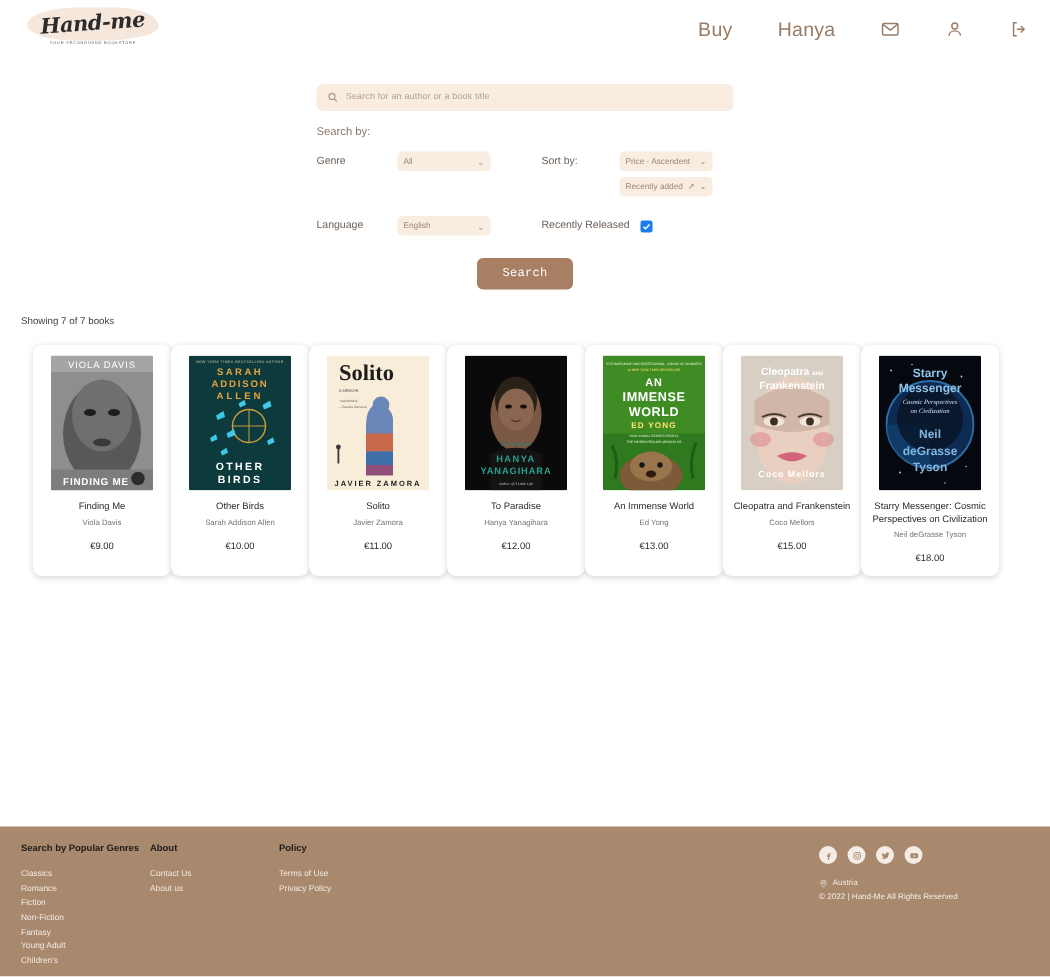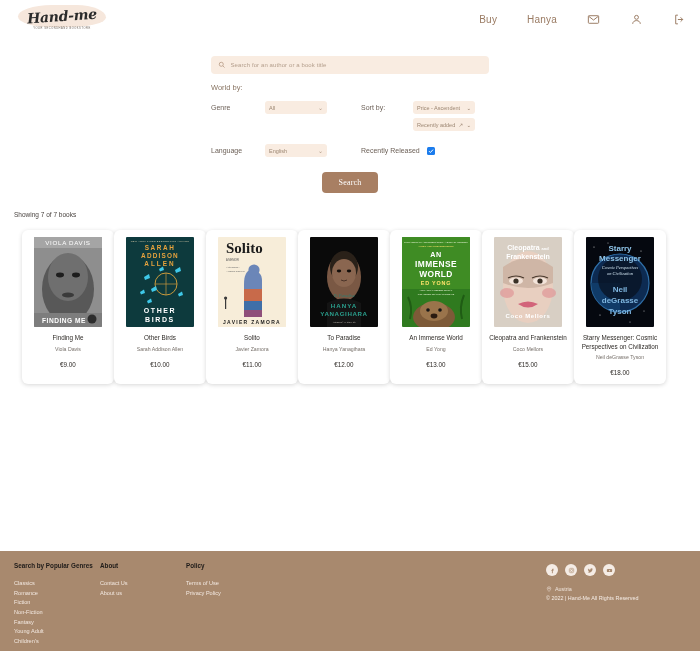--- a/index.html
+++ b/index.html
@@ -45,21 +45,21 @@
     position: relative; z-index: 2;
     font-size: 2.6px;
     letter-spacing: 0.55px;
     color: #6b6057;
     margin-top: 4px;
     text-transform: uppercase;
     white-space: nowrap;
   }
   .nav { margin-left: auto; display: flex; align-items: center; gap: 30px; }
   .nav-link {
-    font-size: 10px; color: #9a7b63; text-decoration: none;
+    font-size: 13px; color: #9a7b63; text-decoration: none;
     letter-spacing: 0.2px;
   }
   .nav-icon { width: 13px; height: 13px; display: block; color: #9a7b63; }
   .nav-icon svg { width: 100%; height: 100%; display: block; }
 
   
   .panel { width: 700px; padding-top: 18px; }
   .search-wrap { width: 278px; margin: 0 auto; }
   .search-box {
     height: 18px;
@@ -107,21 +107,21 @@
     background: #1b7ced; display: flex; align-items: center; justify-content: center;
     cursor: pointer;
   }
   .chk svg { width: 6px; height: 6px; color: #fff; }
   .row-gap { margin-top: 13px; }
 
   .search-btn-wrap { display: flex; justify-content: center; margin-top: 15px; }
   .search-btn {
     background: #a87f63; color: #fff;
     border: 0; border-radius: 4px;
-    font-family: Liberation Serif, serif;
+    font-family: Liberation Mono, monospace;
     font-size: 8px; letter-spacing: 0.2px;
     padding: 6px 17px; cursor: pointer;
   }
 
   
   .books-head { padding: 14px 0 0 14px; }
   .books-title { font-size: 11px; color: #8a7157; font-weight: 700; letter-spacing: 0.2px; }
   .books-count { font-size: 6.5px; color: #4a4440; margin-top: 4px; }
 
   .grid {
@@ -230,21 +230,21 @@
     <div class="search-box">
       <svg viewBox="0 0 24 24" fill="none" stroke="currentColor" stroke-width="2.4">
         <circle cx="10.5" cy="10.5" r="6.5"></circle>
         <path d="M15.5 15.5L21 21"></path>
       </svg>
       <input class="search-input" type="text" placeholder="Search for an author or a book title" style="">
     </div>
   </div>
 
   <div class="filters">
-    <div class="filter-title">World by:</div>
+    <div class="filter-title">Search by:</div>
 
     <div class="frow">
       <div class="fcol-left">
         <span class="flabel">Genre</span>
         <div class="sel">
           <span>All</span>
           <span class="caret">⌄</span>
         </div>
       </div>
       <div class="fcol-right">

